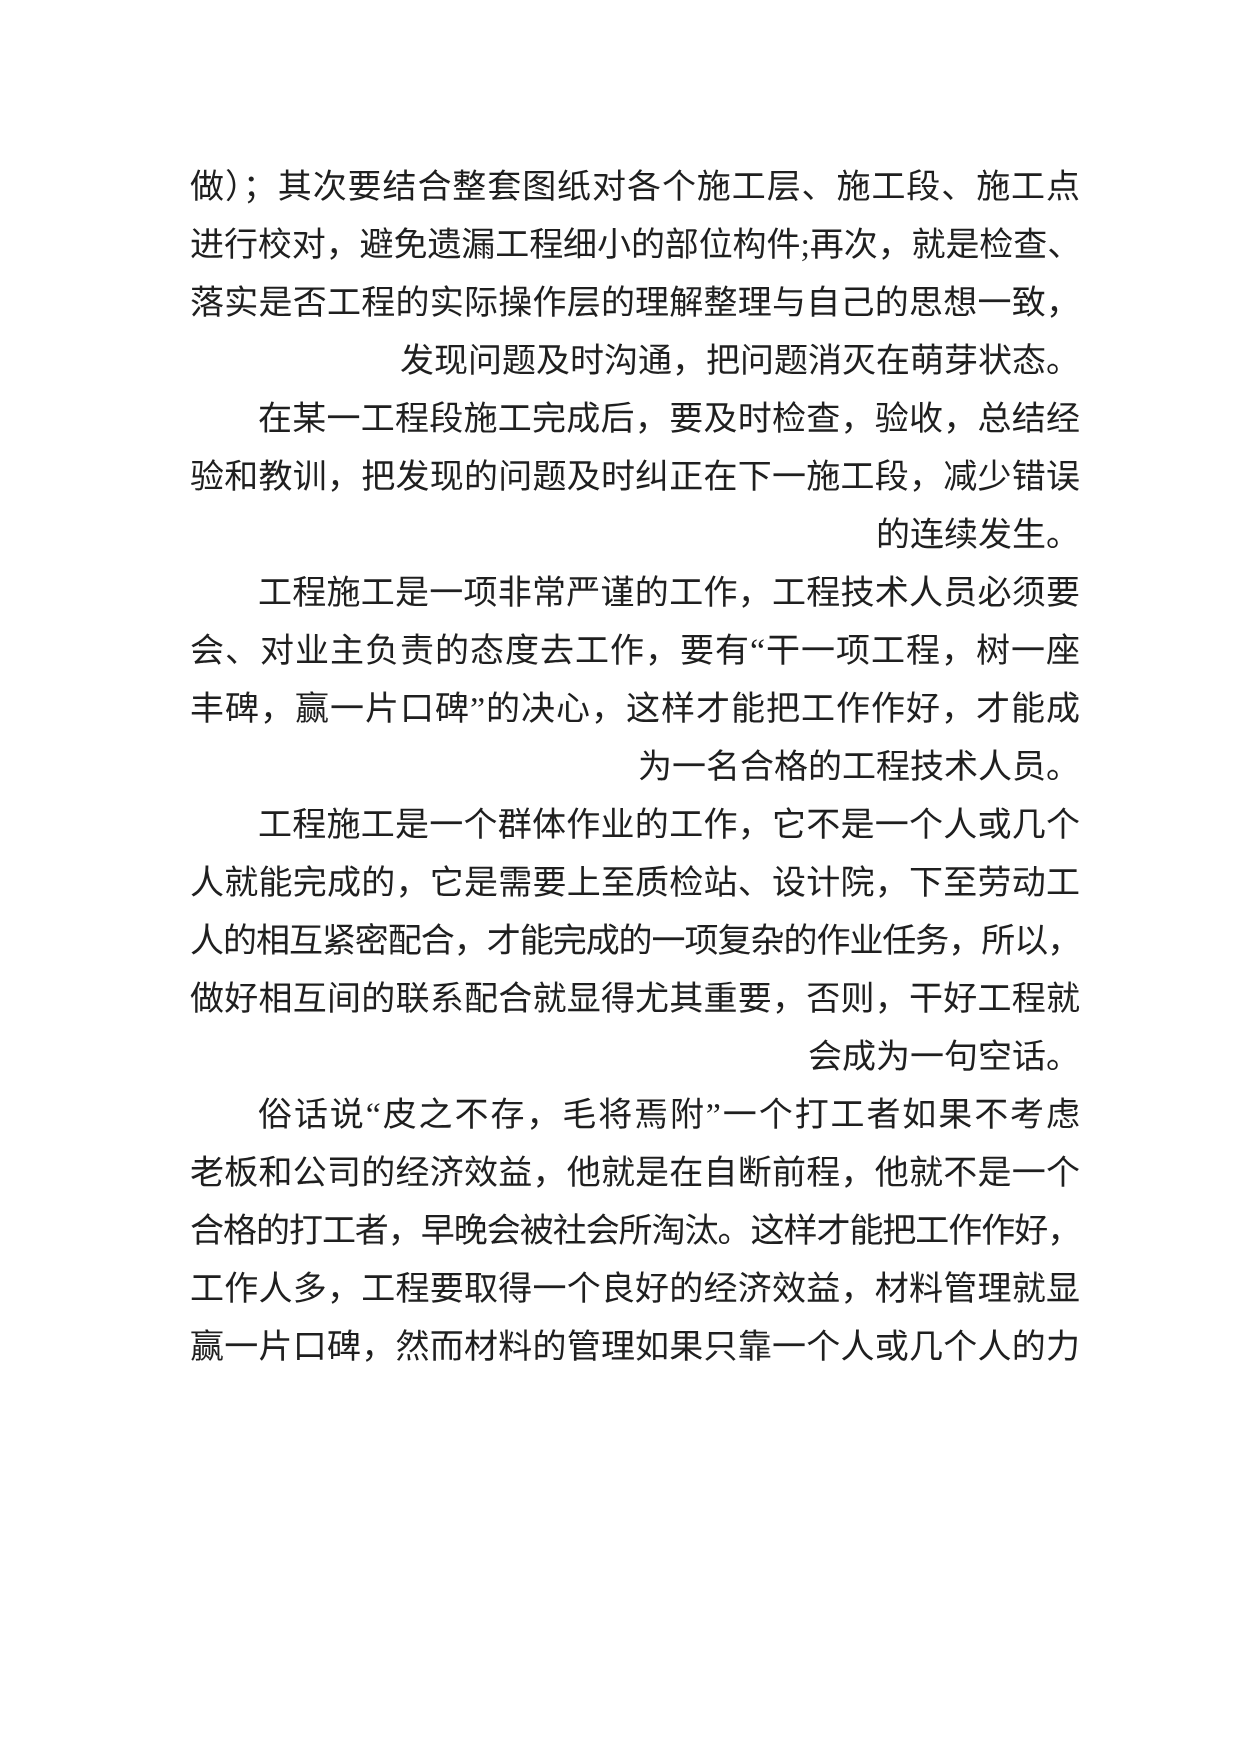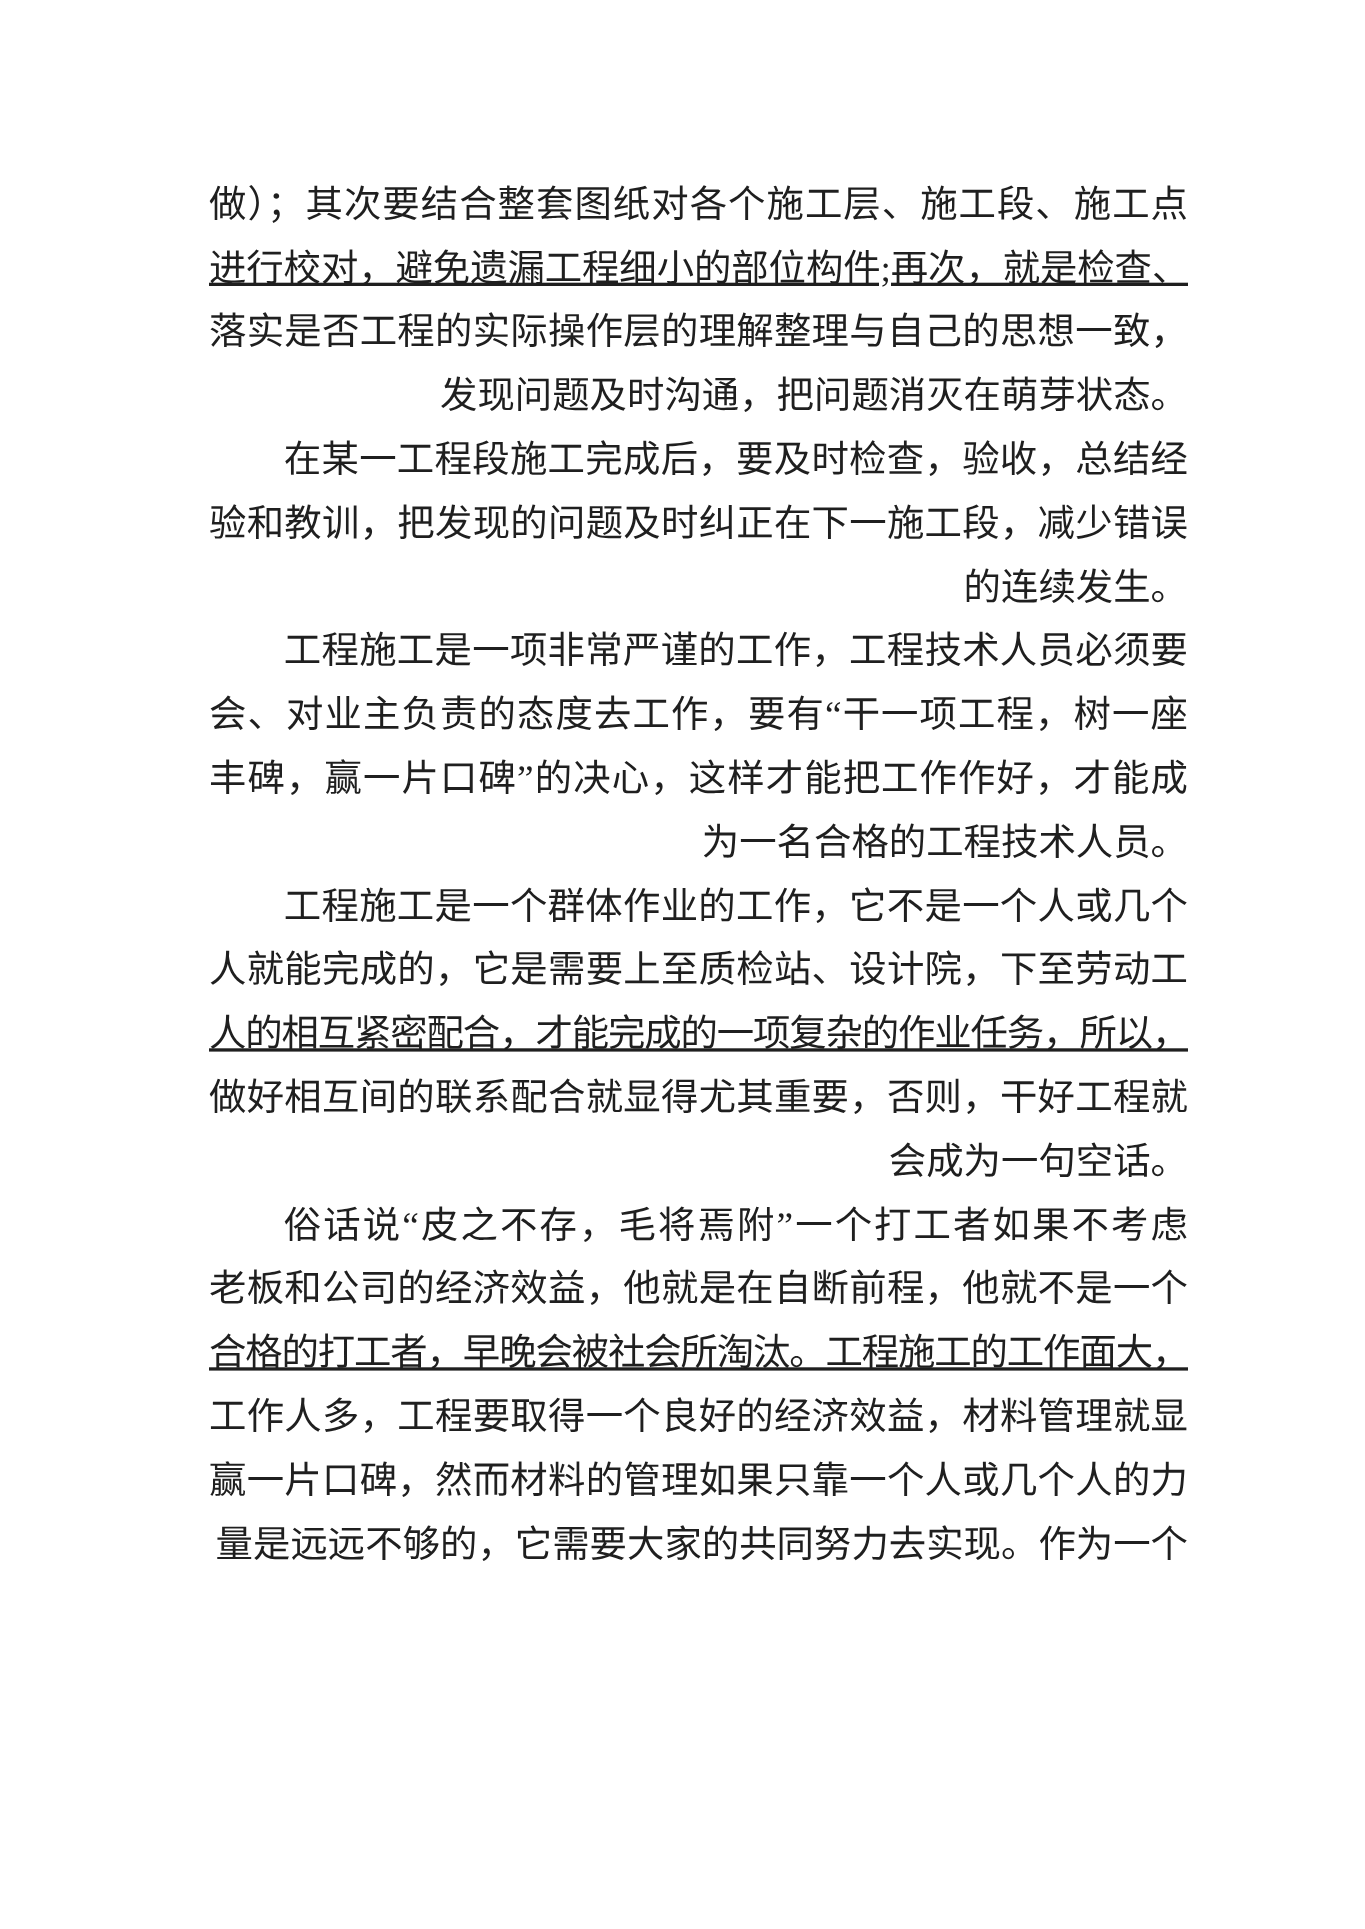--- a/index.html
+++ b/index.html
@@ -40,21 +40,20 @@
     text-align: justify;
     text-align-last: justify;
   }
   
   .ln.ind {
     text-indent: 68px;
   }
   
   .ln.cmp {
     letter-spacing: -1.2px;
-    text-decoration: underline;
   }
 </style>
 </head>
 <body>
 
 <div class="page" style="background: rgb(255, 255, 255); color: rgb(31, 31, 31);">
   <div class="textblock">
 
     <div class="para">
       <div class="ln j">做）；其次要结合整套图纸对各个施工层、施工段、施工点</div>
@@ -80,20 +79,19 @@
       <div class="ln j ind">工程施工是一个群体作业的工作，它不是一个人或几个</div>
       <div class="ln j">人就能完成的，它是需要上至质检站、设计院，下至劳动工</div>
       <div class="ln j cmp">人的相互紧密配合，才能完成的一项复杂的作业任务，所以，</div>
       <div class="ln j">做好相互间的联系配合就显得尤其重要，否则，干好工程就</div>
       <div class="ln">会成为一句空话。</div>
     </div>
 
     <div class="para">
       <div class="ln j ind">俗话说“皮之不存，毛将焉附”一个打工者如果不考虑</div>
       <div class="ln j">老板和公司的经济效益，他就是在自断前程，他就不是一个</div>
-      <div class="ln j cmp">合格的打工者，早晚会被社会所淘汰。工程施工的工作面大，</div>
+      <div class="ln j cmp">合格的打工者，早晚会被社会所淘汰。这样才能把工作作好，</div>
       <div class="ln j">工作人多，工程要取得一个良好的经济效益，材料管理就显</div>
       <div class="ln j">赢一片口碑，然而材料的管理如果只靠一个人或几个人的力</div>
-      <div class="ln">量是远远不够的，它需要大家的共同努力去实现。作为一个</div>
     </div>
 
   </div>
 </div>
 
 </body></html>

